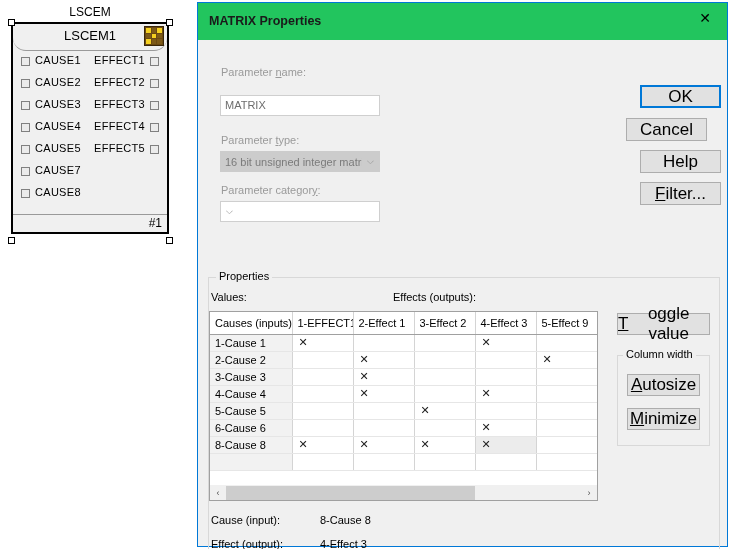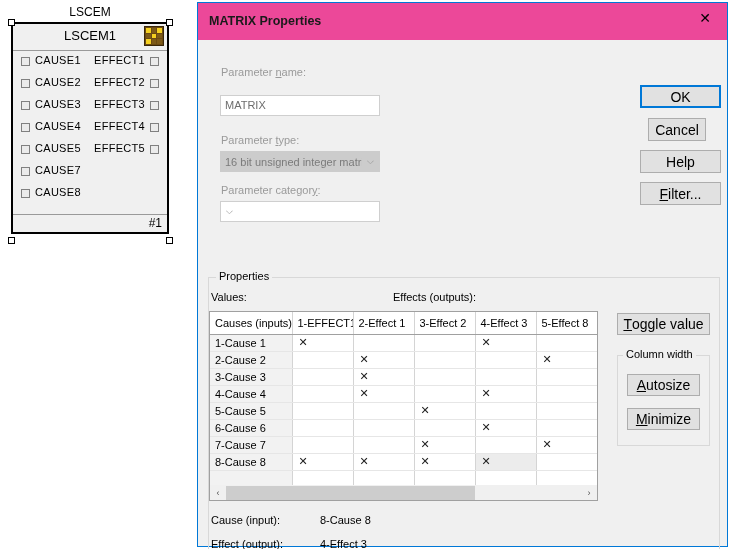--- a/index.html
+++ b/index.html
@@ -39,20 +39,21 @@
     height: 212px;
     border: 2px solid #000;
     background: #f0f0f0;
     box-sizing: border-box;
   }
   #block-header {
     position: relative;
     height: 26px;
     border-bottom: 1px solid #9a9a9a;
     background: #f0f0f0;
+    border-radius: 13px;
   }
   #block-header-label {
     position: absolute;
     left: 0; right: 0; top: 4px;
     text-align: center;
     font-size: 13px;
   }
   #block-icon {
     position: absolute;
     right: 3px; top: 2px;
@@ -123,21 +124,21 @@
     width: 531px;
     height: 545px;
     background: #f0f0f0;
     border: 1px solid #0078d7;
     box-sizing: border-box;
     display: flex;
     flex-direction: column;
   }
   #titlebar {
     height: 37px;
-    background: #ec4899;
+    background: #22c55e;
     position: relative;
     flex: 0 0 auto;
   }
   #dialog-title {
     position: absolute;
     left: 11px; top: 11px;
     font-size: 12.5px;
     font-weight: bold;
     color: #1a1a1a;
   }
@@ -215,35 +216,35 @@
     color: #7b7b7b;
   }
 
   
   .btn {
     position: absolute;
     box-sizing: border-box;
     background: #e1e1e1;
     border: 1px solid #adadad;
     font-family: "Liberation Sans", sans-serif;
-    font-size: 14px;
+    font-size: 17px;
     color: #000;
     text-align: center;
     cursor: default;
     display: flex;
     align-items: center;
     justify-content: center;
   }
   .btn u { text-decoration: underline; }
   #btn-ok {
     left: 442px; top: 45px; width: 81px; height: 23px;
     border: 2px solid #0078d7;
     background: #e1e1e1;
   }
-  #btn-cancel { left: 450px; top: 78px; width: 58px; height: 23px; }
+  #btn-cancel { left: 428px; top: 78px; width: 81px; height: 23px; }
   #btn-help   { left: 442px; top: 110px; width: 81px; height: 23px; }
   #btn-filter { left: 442px; top: 142px; width: 81px; height: 23px; }
 
   
   #props-group {
     position: absolute;
     left: 10px; top: 237px;
     width: 512px; height: 297px;
     border: 1px solid #d8d8d8;
     box-sizing: border-box;
@@ -503,21 +504,21 @@
 
     <div id="grid-wrap">
       <table id="grid">
         <thead>
           <tr>
             <th class="corner" style="width:82px">Causes (inputs)</th>
             <th style="width:61px">1-EFFECT1</th>
             <th style="width:61px">2-Effect 1</th>
             <th style="width:61px">3-Effect 2</th>
             <th style="width:61px">4-Effect 3</th>
-            <th style="width:61px" class="lastcol">5-Effect 8</th>
+            <th style="width:61px" class="lastcol">5-Effect 9</th>
           </tr>
         </thead>
         <tbody id="grid-body">
             <tr>
               <td class="rowhdr" style="width: 82px;">1-Cause 1</td>
               <td class="cell" style="width: 61px;"><span class="x">✕</span></td>
               <td class="cell" style="width: 61px;"></td>
               <td class="cell" style="width: 61px;"></td>
               <td class="cell" style="width: 61px;"><span class="x">✕</span></td>
               <td class="cell lastcol" style="width: 61px;"></td>
@@ -554,28 +555,20 @@
               <td class="cell" style="width: 61px;"></td>
               <td class="cell lastcol" style="width: 61px;"></td>
             </tr>
             <tr>
               <td class="rowhdr" style="width: 82px;">6-Cause 6</td>
               <td class="cell" style="width: 61px;"></td>
               <td class="cell" style="width: 61px;"></td>
               <td class="cell" style="width: 61px;"></td>
               <td class="cell" style="width: 61px;"><span class="x">✕</span></td>
               <td class="cell lastcol" style="width: 61px;"></td>
-            </tr>
-            <tr>
-              <td class="rowhdr" style="width: 82px;">7-Cause 7</td>
-              <td class="cell" style="width: 61px;"></td>
-              <td class="cell" style="width: 61px;"></td>
-              <td class="cell" style="width: 61px;"><span class="x">✕</span></td>
-              <td class="cell" style="width: 61px;"></td>
-              <td class="cell lastcol" style="width: 61px;"><span class="x">✕</span></td>
             </tr>
             <tr>
               <td class="rowhdr" style="width: 82px;">8-Cause 8</td>
               <td class="cell" style="width: 61px;"><span class="x">✕</span></td>
               <td class="cell" style="width: 61px;"><span class="x">✕</span></td>
               <td class="cell" style="width: 61px;"><span class="x">✕</span></td>
               <td class="cell sel" style="width: 61px;"><span class="x">✕</span></td>
               <td class="cell lastcol" style="width: 61px;"></td>
             </tr>
             <tr class="filler">

